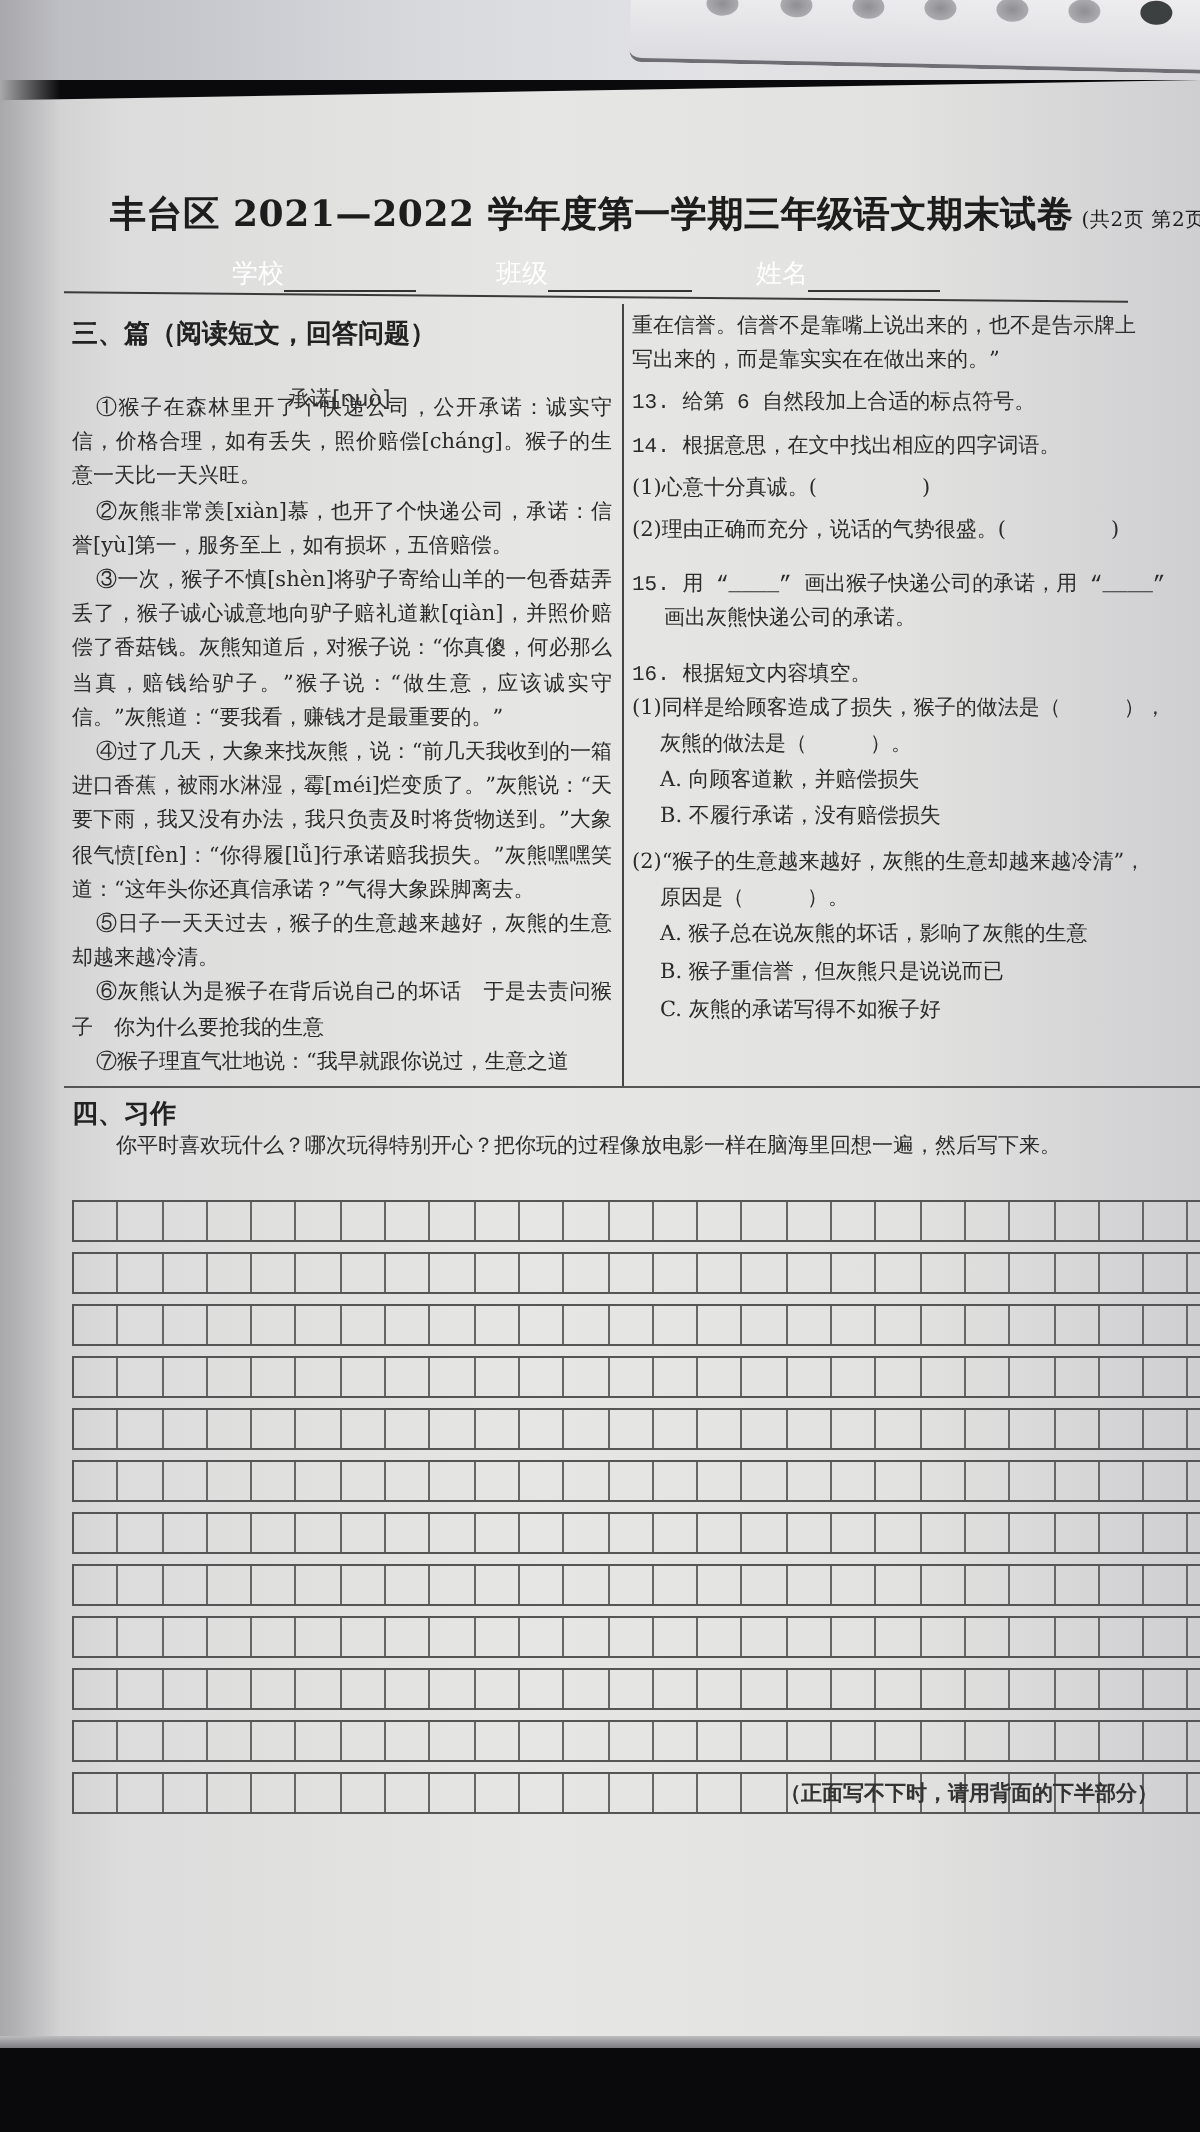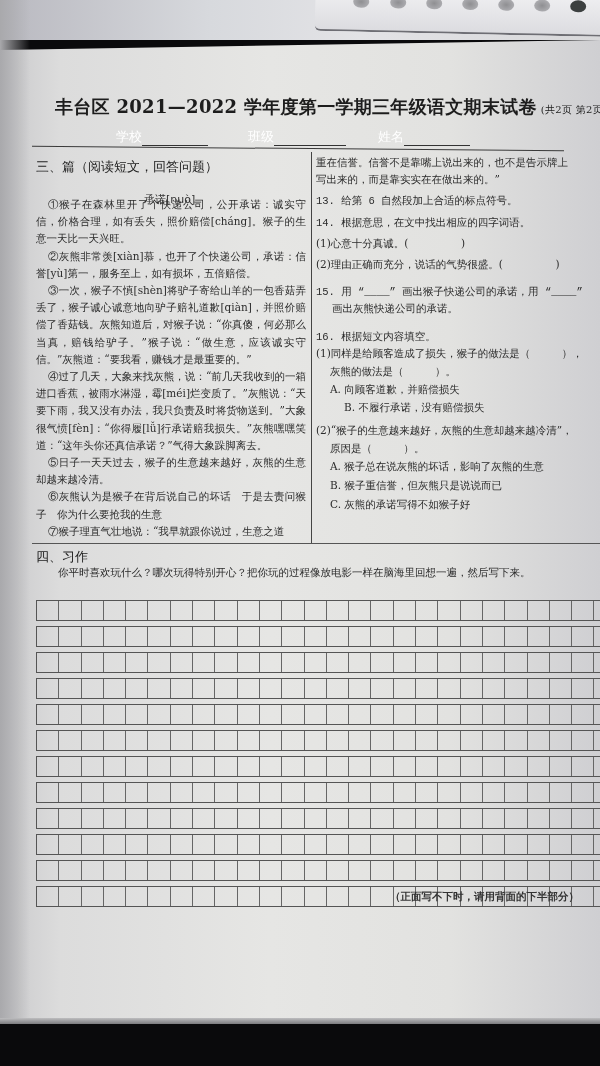--- a/index.html
+++ b/index.html
@@ -50,21 +50,21 @@
   .info-row {
     position:absolute; top:128px; font-size:13px; color:#ffffff; white-space:nowrap;
   }
   .info-row .blank { display:inline-block; border-bottom:1px solid #333; vertical-align:bottom; height:13px; }
 
   .hr-top { position:absolute; left:32px; top:148px; width:532px; height:1px; background:#3a3a3a; transform:rotate(0.5deg); }
   .divider-v { position:absolute; left:311px; top:152px; width:1px; height:392px; background:#444; }
   .hr-mid { position:absolute; left:32px; top:543px; width:280px; height:1px; background:#555; }
   .hr-mid2 { position:absolute; left:311px; top:543px; width:290px; height:1px; background:#555; }
 
-  .section-title { position:absolute; font-size:13px; font-weight:normal; color:#222; white-space:nowrap; }
+  .section-title { position:absolute; font-size:13px; font-weight:bold; color:#222; white-space:nowrap; }
   .passage-title { position:absolute; left:144px; top:192px; font-size:11px; color:#333; }
 
   .col-left { position:absolute; left:36px; top:196px; width:270px; font-size:10.5px; line-height:17.2px; color:#2b2b2b; font-family:"DejaVu Serif", serif; }
   .col-left p { margin:0; text-indent:12px; text-align:justify; }
 
   .col-right { position:absolute; left:316px; top:152px; width:272px; font-size:10.5px; color:#2b2b2b; }
   .r-item { position:absolute; white-space:nowrap;font-family:Liberation Mono, monospace; }
   .serif { font-family:"DejaVu Serif", serif; }
 
   .essay-prompt { position:absolute; left:58px; top:566px; font-size:10.5px; color:#2b2b2b; white-space:nowrap; font-family:"DejaVu Serif", serif; }
@@ -133,21 +133,21 @@
     <div class="r-item" style="left:0;top:42px">13. 给第 6 自然段加上合适的标点符号。</div>
     <div class="r-item" style="left:0;top:64px">14. 根据意思，在文中找出相应的四字词语。</div>
     <div class="r-item serif" style="left:0;top:85px">(1)心意十分真诚。(　　　　　)</div>
     <div class="r-item serif" style="left:0;top:106px">(2)理由正确而充分，说话的气势很盛。(　　　　　)</div>
     <div class="r-item" style="left:0;top:133px">15. 用 “____” 画出猴子快递公司的承诺，用 “____”</div>
     <div class="r-item" style="left:16px;top:150px">画出灰熊快递公司的承诺。</div>
     <div class="r-item" style="left:0;top:178px">16. 根据短文内容填空。</div>
     <div class="r-item serif" style="left:0;top:195px">(1)同样是给顾客造成了损失，猴子的做法是（　　　），</div>
     <div class="r-item serif" style="left:14px;top:213px">灰熊的做法是（　　　）。</div>
     <div class="r-item serif" style="left:14px;top:231px">A. 向顾客道歉，并赔偿损失</div>
-    <div class="r-item serif" style="left:28px;top:249px">B. 不履行承诺，没有赔偿损失</div>
+    <div class="r-item serif" style="left:14px;top:249px">B. 不履行承诺，没有赔偿损失</div>
     <div class="r-item serif" style="left:0;top:272px">(2)“猴子的生意越来越好，灰熊的生意却越来越冷清”，</div>
     <div class="r-item serif" style="left:14px;top:290px">原因是（　　　）。</div>
     <div class="r-item serif" style="left:14px;top:308px">A. 猴子总在说灰熊的坏话，影响了灰熊的生意</div>
     <div class="r-item serif" style="left:14px;top:327px">B. 猴子重信誉，但灰熊只是说说而已</div>
     <div class="r-item serif" style="left:14px;top:346px">C. 灰熊的承诺写得不如猴子好</div>
   </div>
 
   <div class="section-title" style="left:36px;top:548px">四、习作</div>
   <div class="essay-prompt">你平时喜欢玩什么？哪次玩得特别开心？把你玩的过程像放电影一样在脑海里回想一遍，然后写下来。</div>
 

